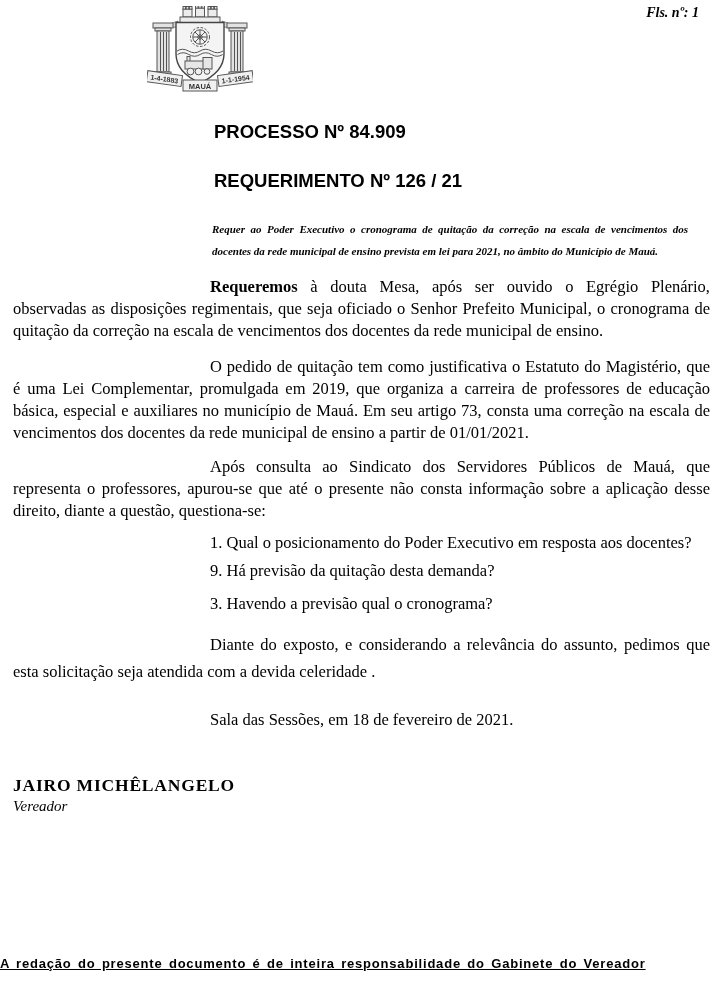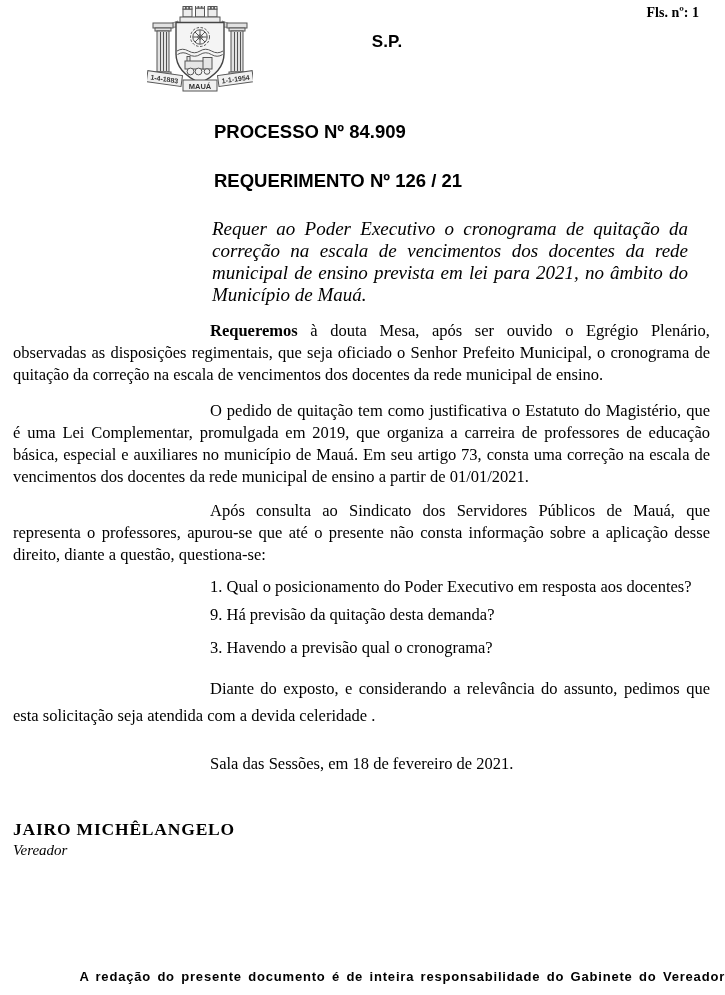--- a/index.html
+++ b/index.html
@@ -6,41 +6,41 @@
   html, body { margin: 0; padding: 0; }
   body {
     width: 725px; height: 995px;
     background: #ffffff; color: #000000;
     font-family: "Liberation Serif", serif;
     position: relative; overflow: hidden;
   }
   .fls {
     position: absolute; top: 5px; right: 26px;
     font-family: "Liberation Serif", serif;
-    font-weight: bold; font-size: 14px;
+    font-weight: bold; font-style: italic; font-size: 14px;
   }
   .header { display: flex; align-items: flex-start; margin: 6px 0 0 147px; }
   .logo { width: 106px; height: 86px; flex: 0 0 auto; }
   .org {
     width: 268px; text-align: center; margin-top: 24px;
     font-family: "Liberation Sans", sans-serif;
     font-weight: bold; font-size: 17px; line-height: 23px;
     letter-spacing: 0.2px;
   }
   .h-doc {
     margin: 0 0 0 214px;
     font-family: "Liberation Sans", sans-serif;
     font-weight: bold; font-size: 18.5px; line-height: 21px;
   }
   .h-process { margin-top: 29px; }
   .h-req { margin-top: 28px; }
   .summary {
     margin: 27px 37px 0 212px;
-    font-weight: normal; font-style: italic;
-    font-size: 19px; line-height: 22px;
+    font-weight: bold; font-style: italic;
+    font-size: 11px; line-height: 22px;
     text-align: justify;
   }
   .content { margin: 0 15px 0 13px; }
   .para {
     margin: 0; text-align: justify;
     font-size: 16.5px; line-height: 22px;
     text-indent: 197px;
   }
   .p1 { margin-top: 14px; }
   .p2 { margin-top: 14px; }
@@ -51,25 +51,25 @@
   .p4 { margin-top: 16px; line-height: 27px; }
   .place-date { margin-top: 24px; text-align: left; }
   .bold { font-weight: bold; }
   .signature { margin-top: 44px; text-align: left; }
   .sig-name {
     font-weight: bold; font-size: 17.5px; letter-spacing: 0.8px;
     line-height: 21px;
   }
   .sig-role { font-style: italic; font-size: 15px; line-height: 21px; }
   .footer {
-    position: absolute; left: 0; bottom: 11px; width: 100%;
-    text-align: right;
+    position: absolute; left: 0; bottom: 24px; width: 100%;
+    text-align: left;
     font-family: "Liberation Sans", sans-serif;
     font-weight: bold; font-size: 13px;
-    letter-spacing: 0.8px; word-spacing: 2px;
+    letter-spacing: 0.8px; word-spacing: 2px; text-decoration: underline;
   }
   .logo text {
     font-family: "Liberation Sans", sans-serif;
     font-weight: bold; fill: #333333;
   }
 </style>
 </head>
 <body>
 
 <div class="fls">Fls. nº: 1</div>
@@ -155,21 +155,20 @@
       </g>
       <g transform="rotate(-8 89 72)">
         <rect x="71" y="67" width="35" height="11" fill="#f0f0f0" stroke="#555" stroke-width="1"></rect>
         <text x="88.5" y="75.5" font-size="7" text-anchor="middle">1-1-1954</text>
       </g>
       <rect x="36" y="74" width="34" height="11" fill="#f0f0f0" stroke="#555" stroke-width="1"></rect>
       <text x="53" y="82.5" font-size="7.5" text-anchor="middle">MAUÁ</text>
     </g>
   </svg>
   <div class="org">
-    <div>S.P.</div>
   </div>
 </div>
 
 <div class="h-doc h-process">PROCESSO Nº 84.909</div>
 
 <div class="h-doc h-req">REQUERIMENTO Nº 126 / 21</div>
 
 <p class="summary">Requer ao Poder Executivo o cronograma de quitação da correção na escala de vencimentos dos docentes da rede municipal de ensino prevista em lei para 2021, no âmbito do Município de Mauá.</p>
 
 <div class="content">

